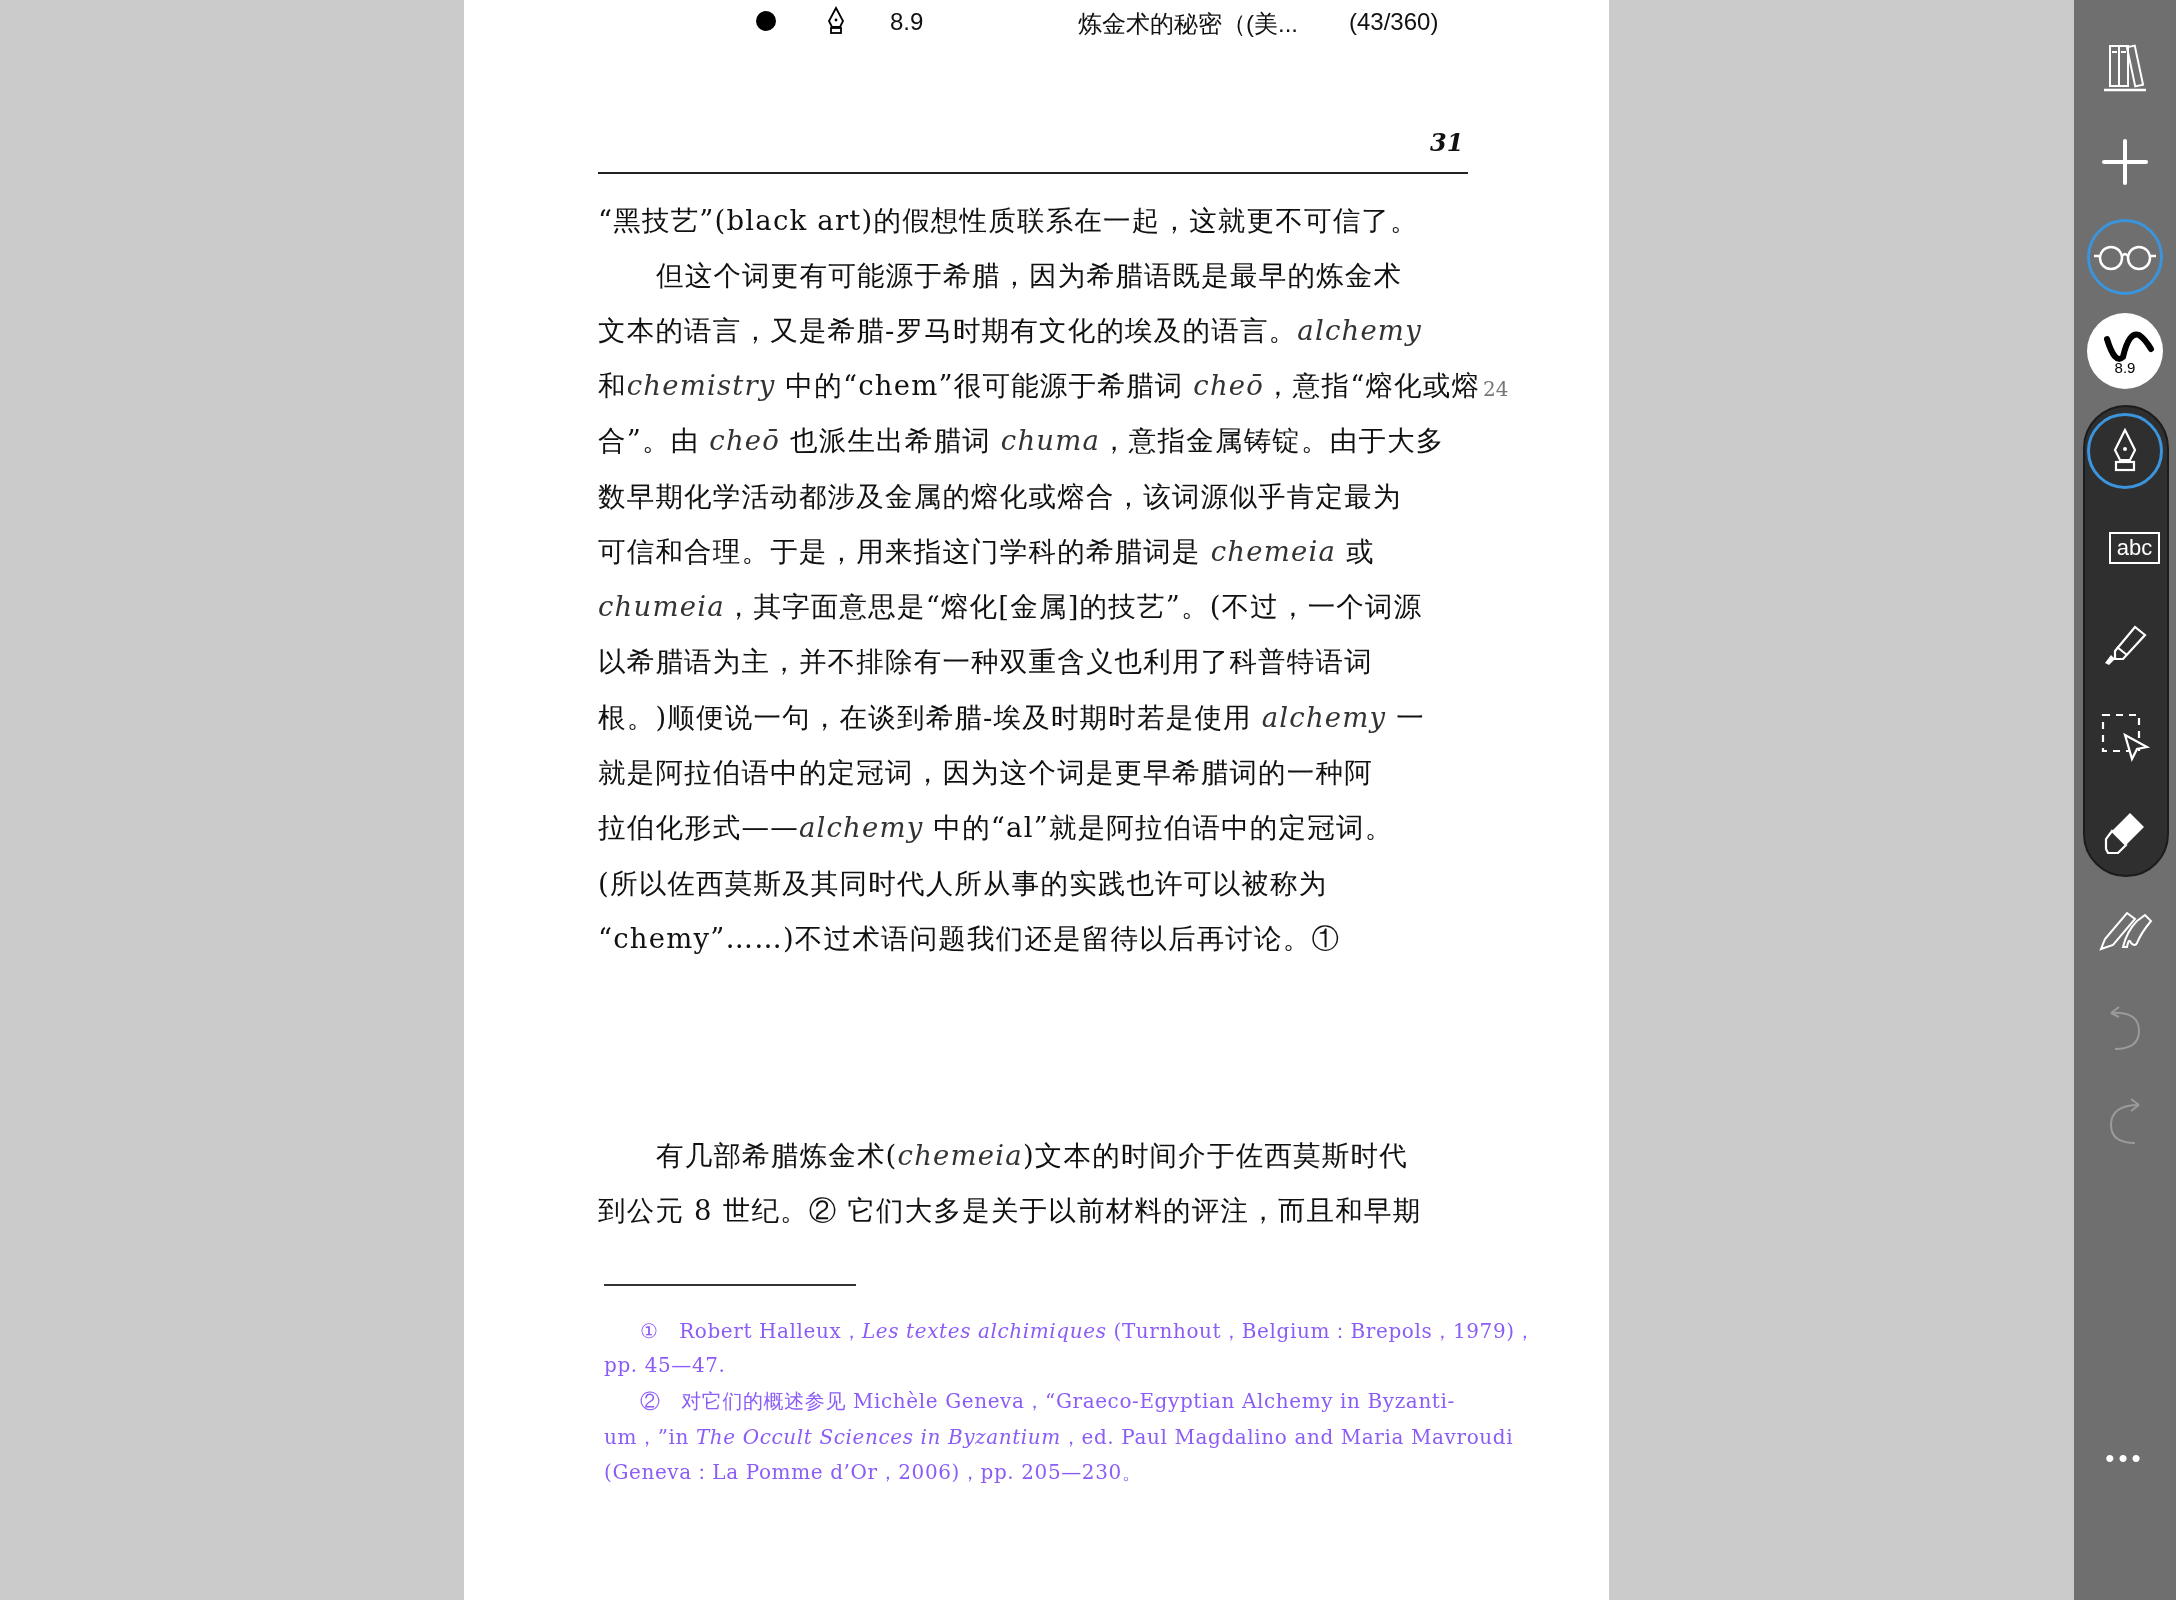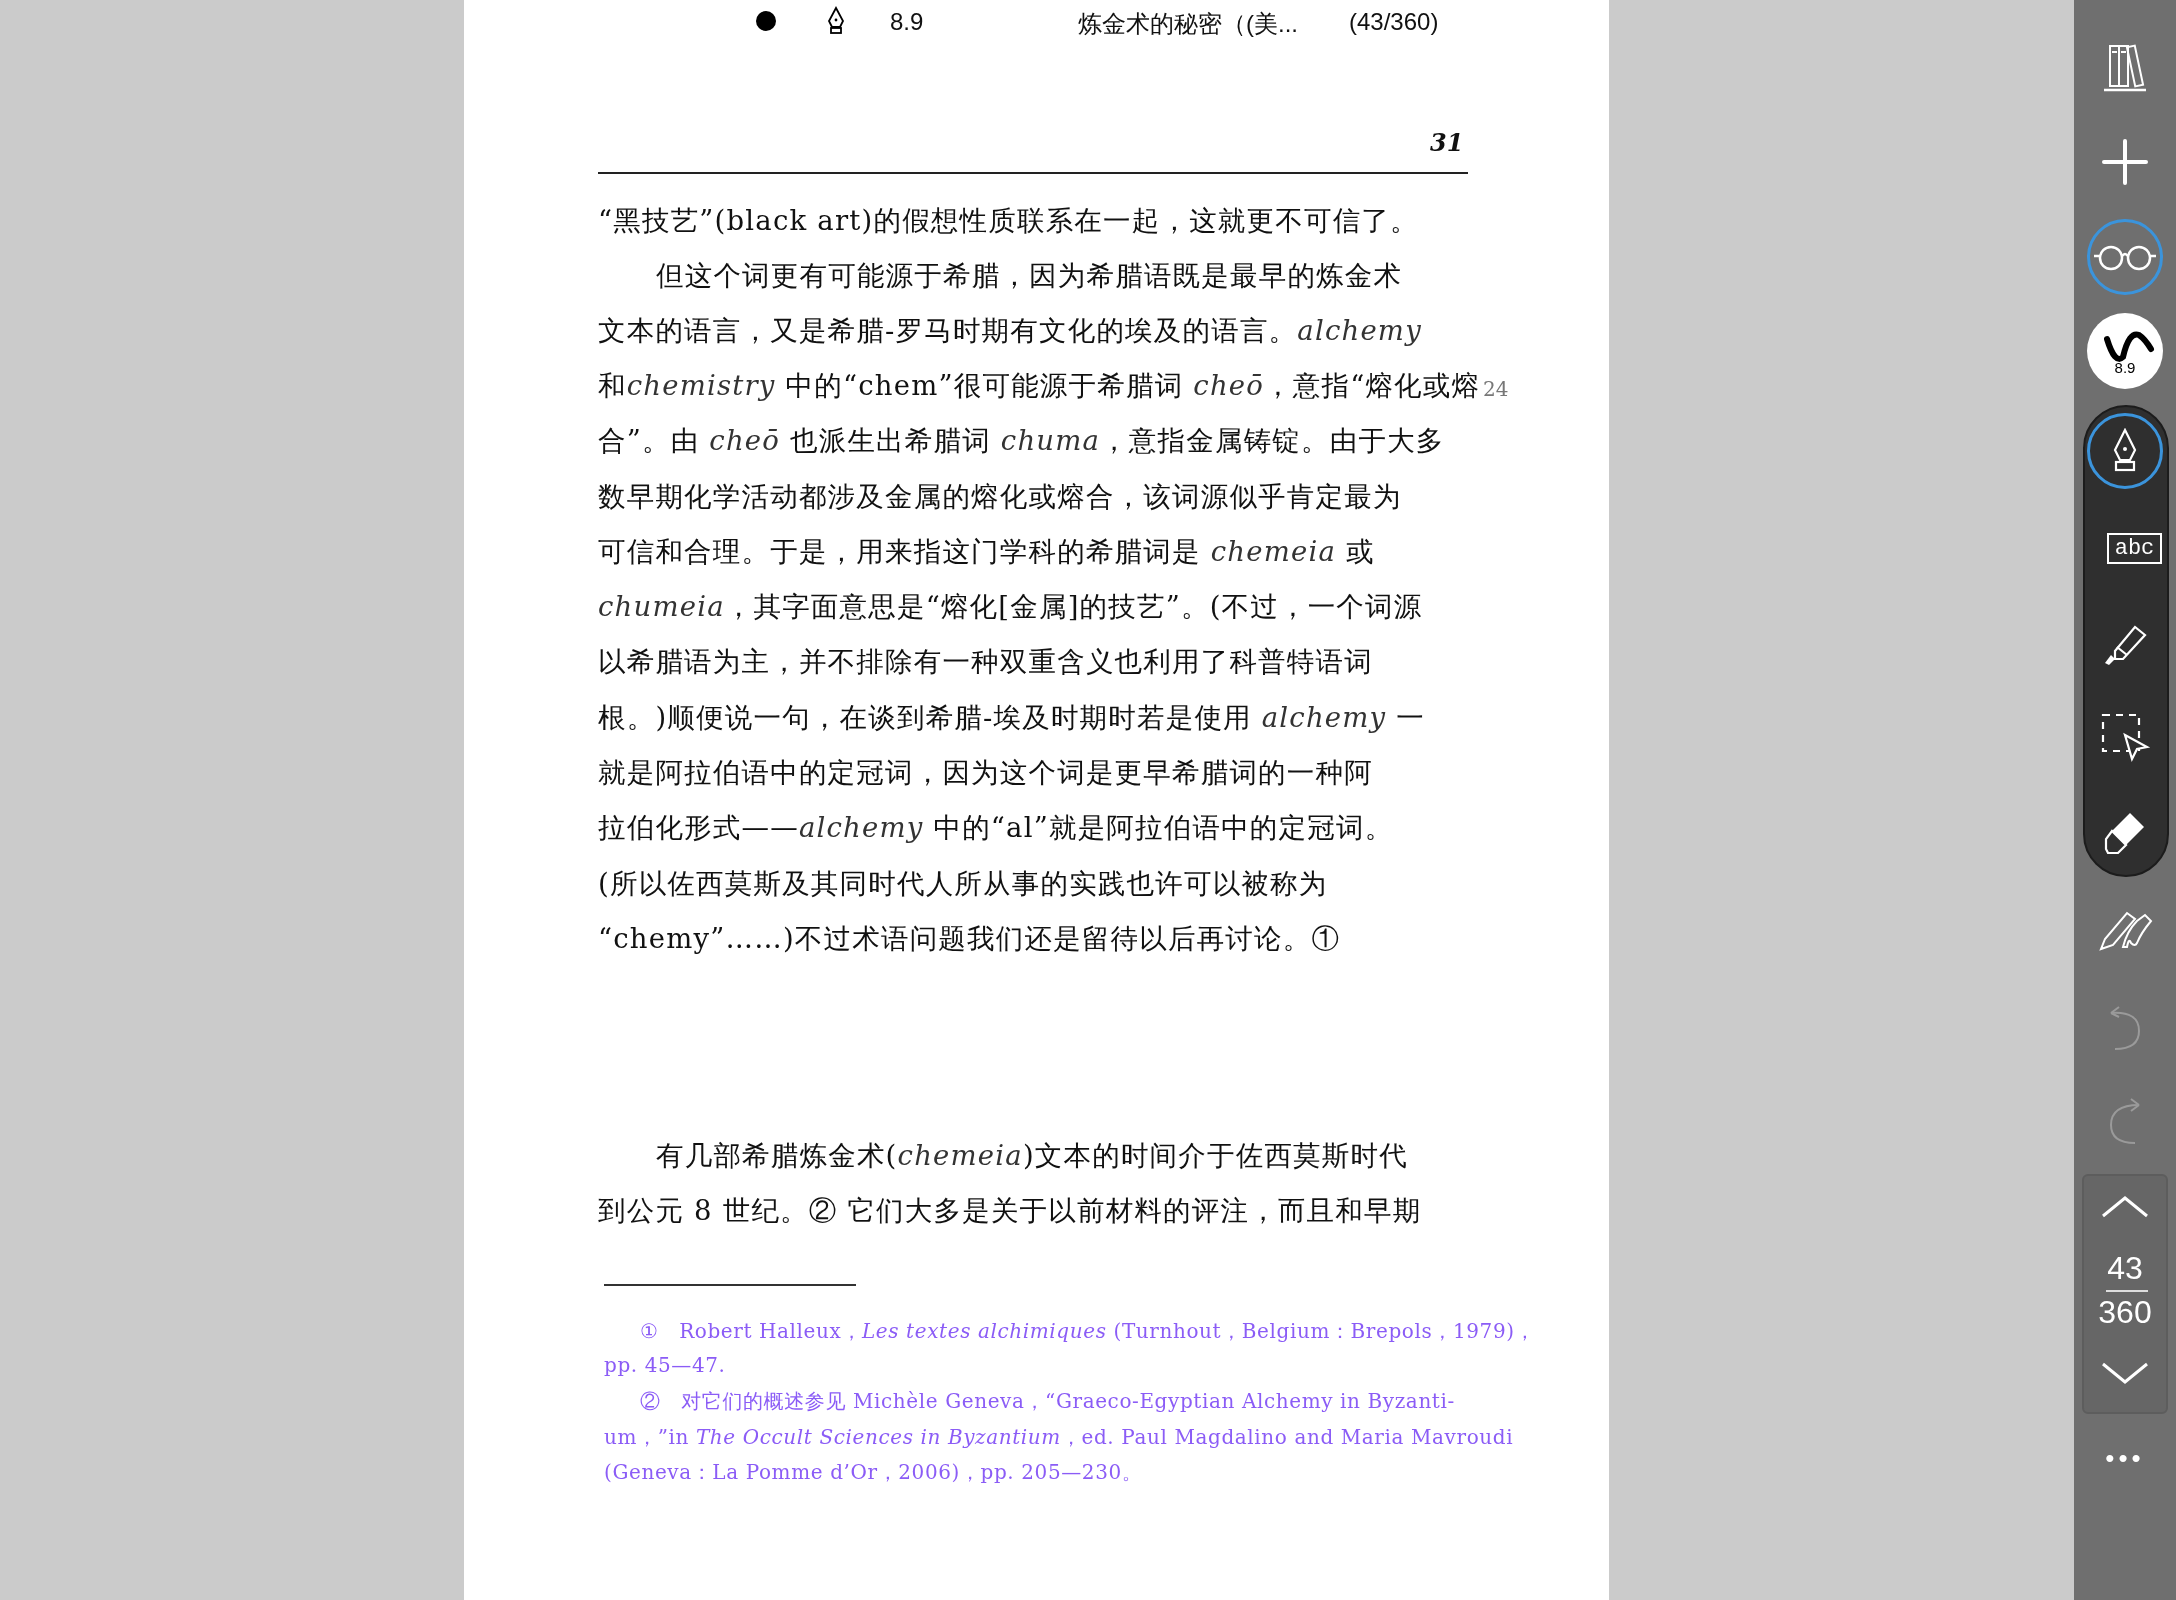--- a/index.html
+++ b/index.html
@@ -122,21 +122,21 @@
     <div class="sb" style="left:-11px;top:5px;height:78px;">
       <div class="circle-blue" style="width:76px;height:76px;display:flex;align-items:center;justify-content:center;">
         <svg width="30" height="46" viewBox="0 0 30 46">
           <path d="M15 2 L25 22 L20 32 H10 L5 22 Z" fill="none" stroke="#fff" stroke-width="2.2"></path>
           <circle cx="15" cy="21" r="2" fill="#fff"></circle>
           <rect x="6" y="34" width="18" height="8" fill="none" stroke="#fff" stroke-width="2.2"></rect>
         </svg>
       </div>
     </div>
     <div class="sb" style="left:-11px;top:116px;height:50px;">
-      <div style="border:2px solid #fff;padding:1px 6px;font-family:Liberation Mono, monospace;font-size:22px;color:#fff;margin-left:19px;">abc</div>
+      <div style="border:2px solid #fff;padding:1px 6px;font-family:Liberation Sans, sans-serif;font-size:22px;color:#fff;margin-left:19px;">abc</div>
     </div>
     <div class="sb" style="left:-11px;top:208px;height:60px;">
       <svg width="48" height="48" viewBox="0 0 48 48">
         <path d="M14 30 L34 6 L44 14 L22 38 L14 38 Z" fill="none" stroke="#fff" stroke-width="2.2"></path>
         <line x1="16" y1="26" x2="26" y2="34" stroke="#fff" stroke-width="2.2"></line>
         <path d="M14 38 L8 44 L4 42 L10 34 Z" fill="#fff"></path>
       </svg>
     </div>
     <div class="sb" style="left:-11px;top:300px;height:60px;">
       <svg width="52" height="52" viewBox="0 0 52 52">
@@ -164,32 +164,17 @@
       <path d="M6 8 L14 2 M6 8 L14 12" stroke="#9a9a9a" stroke-width="2" fill="none"></path>
     </svg>
   </div>
   <div class="sb" style="top:1092px;height:60px;">
     <svg width="40" height="50" viewBox="0 0 40 50">
       <path d="M34 8 Q6 8 6 28 Q6 46 30 46" fill="none" stroke="#9a9a9a" stroke-width="2"></path>
       <path d="M34 8 L26 2 M34 8 L26 14" stroke="#9a9a9a" stroke-width="2" fill="none"></path>
     </svg>
   </div>
 
-  <div class="pagenav" style="top:1174px;height:240px;">
-    <div class="sb" style="left:-10px;top:8px;height:44px;">
-      <svg width="48" height="24" viewBox="0 0 48 24">
-        <path d="M2 22 L24 4 L46 22" fill="none" stroke="#fff" stroke-width="3"></path>
-      </svg>
-    </div>
-    <div class="pn-cur" style="top:74px;">43</div>
-    <div style="position:absolute;left:22px;width:42px;top:114px;border-top:2px solid #ddd;"></div>
-    <div class="pn-tot" style="top:118px;">360</div>
-    <div class="sb" style="left:-10px;top:176px;height:44px;">
-      <svg width="48" height="24" viewBox="0 0 48 24">
-        <path d="M2 2 L24 20 L46 2" fill="none" stroke="#fff" stroke-width="3"></path>
-      </svg>
-    </div>
-  </div>
 
   <div class="sb" style="top:1440px;height:36px;color:#fff;font-size:26px;letter-spacing:4px;font-family:'Liberation Sans',sans-serif;">
     <span>•••</span>
   </div>
 </div>
 
 </body></html>

